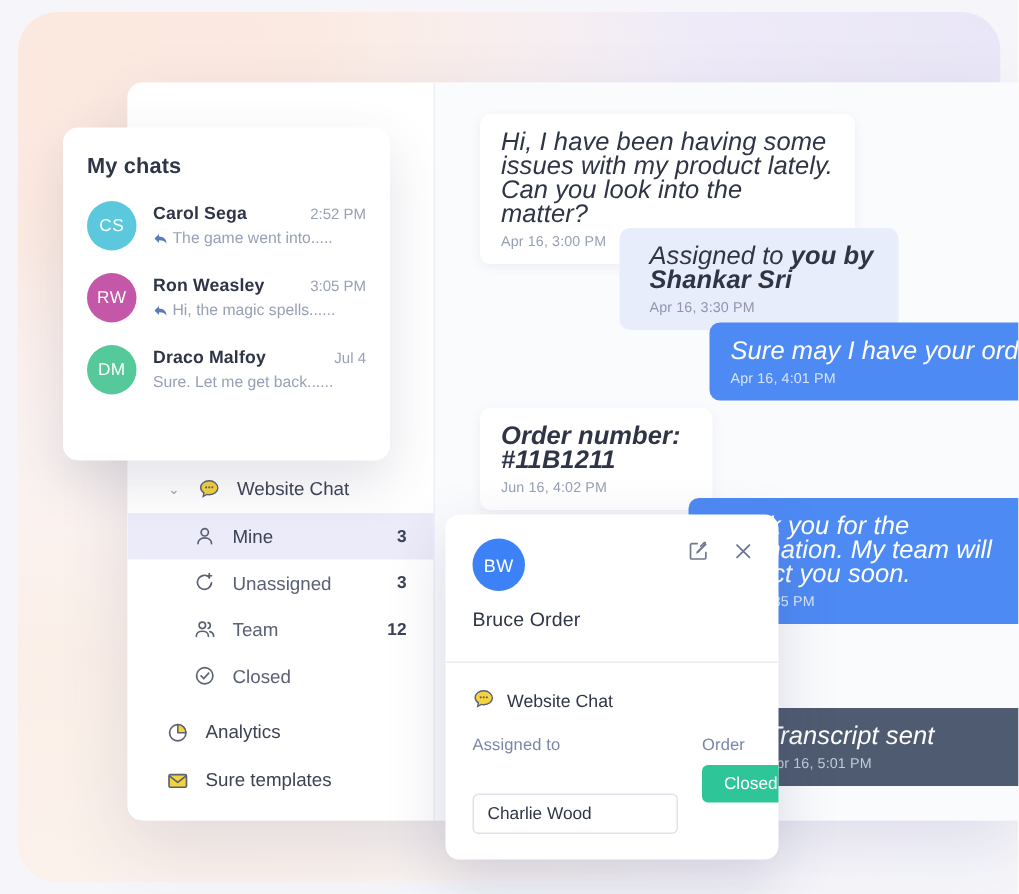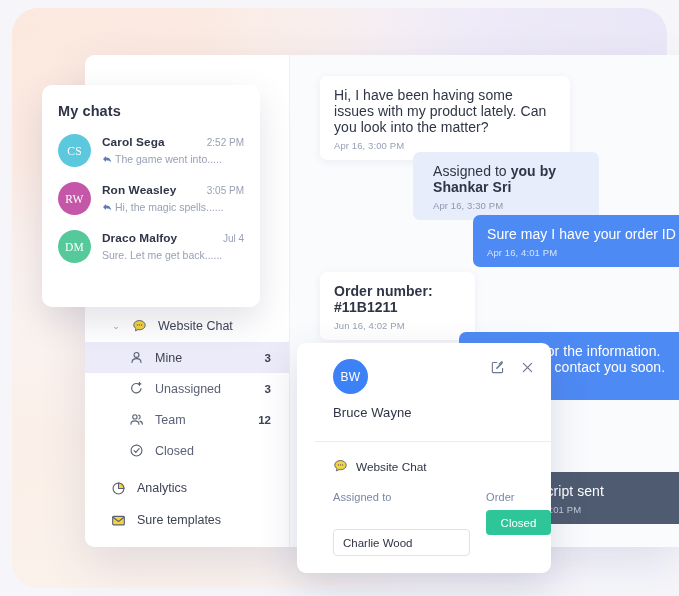--- a/index.html
+++ b/index.html
@@ -118,23 +118,24 @@
   }
   .nav-icon { width: 15px; height: 15px; flex: 0 0 15px; display: block; }
 
   
   .bubble {
     position: absolute;
     border-radius: 7px;
     padding: 11px 14px 9px;
   }
   .bubble .btext {
-    font-size: 14px;
+    font-size: 17px;
     line-height: 16px;
     letter-spacing: .05px;
+    font-style: italic;
   }
   .bubble .btime {
     font-size: 9.5px;
     margin-top: 5px;
     letter-spacing: .1px;
   }
   .b-in {
     background: #ffffff;
     box-shadow: 0 2px 8px rgba(70,75,110,.07);
   }
@@ -194,21 +195,20 @@
   .avatar {
     width: 33px; height: 33px;
     flex: 0 0 33px;
     border-radius: 50%;
     color: #ffffff;
     font-size: 11.5px;
     display: flex;
     align-items: center;
     justify-content: center;
     letter-spacing: .3px;
-    font-family: Liberation Serif, serif;
   }
   .chat-main { flex: 1; min-width: 0; padding-top: 1px; }
   .chat-top {
     display: flex;
     align-items: baseline;
     justify-content: space-between;
     gap: 6px;
   }
   .chat-name {
     font-size: 11.8px;
@@ -232,27 +232,26 @@
     color: #98a0b4;
     white-space: nowrap;
     overflow: hidden;
   }
 
   
   .detail-card {
     position: absolute;
     left: 297px;
     top: 343px;
-    width: 254px;
+    width: 222px;
     height: 230px;
     background: #ffffff;
     border-radius: 9px;
     box-shadow: 0 14px 38px rgba(64,68,110,.17);
     overflow: hidden;
-    padding-left: 18px;
   }
   .detail-head { padding: 16px 18px 14px; position: relative; }
   .detail-actions {
     position: absolute;
     right: 16px; top: 17px;
     display: flex;
     gap: 15px;
     align-items: center;
   }
   .act-btn {
@@ -511,21 +510,21 @@
             <path d="M12.9 2.1l1.1 1.1-6 6-1.6.5.5-1.6z" fill="#6e7793" stroke="none"></path>
           </svg>
         </span>
         <span class="act-btn">
           <svg viewBox="0 0 16 16" width="15" height="15" stroke="#6e7793" stroke-width="1.3" stroke-linecap="round">
             <path d="M3.6 3.6l8.8 8.8M12.4 3.6l-8.8 8.8"></path>
           </svg>
         </span>
       </div>
       <div class="detail-avatar">BW</div>
-      <div class="detail-name">Bruce Wayne</div>
+      <div class="detail-name">Bruce Order</div>
     </div>
 
     <div class="detail-divider"></div>
 
     <div class="detail-body">
       <div class="channel-row">
         <span class="nav-icon">
           <svg viewBox="0 0 16 16" width="15" height="15">
             <path d="M8 1.6c-3.4 0-6.1 2.1-6.1 4.8 0 1.5.9 2.9 2.3 3.8l-.5 2.5 2.6-1.4c.5.1 1.1.2 1.7.2 3.4 0 6.1-2.1 6.1-4.8S11.4 1.6 8 1.6z" fill="#f5d33d" stroke="#5b6173" stroke-width="1"></path>
             <circle cx="5.8" cy="6.3" r=".75" fill="#5b6173"></circle>

